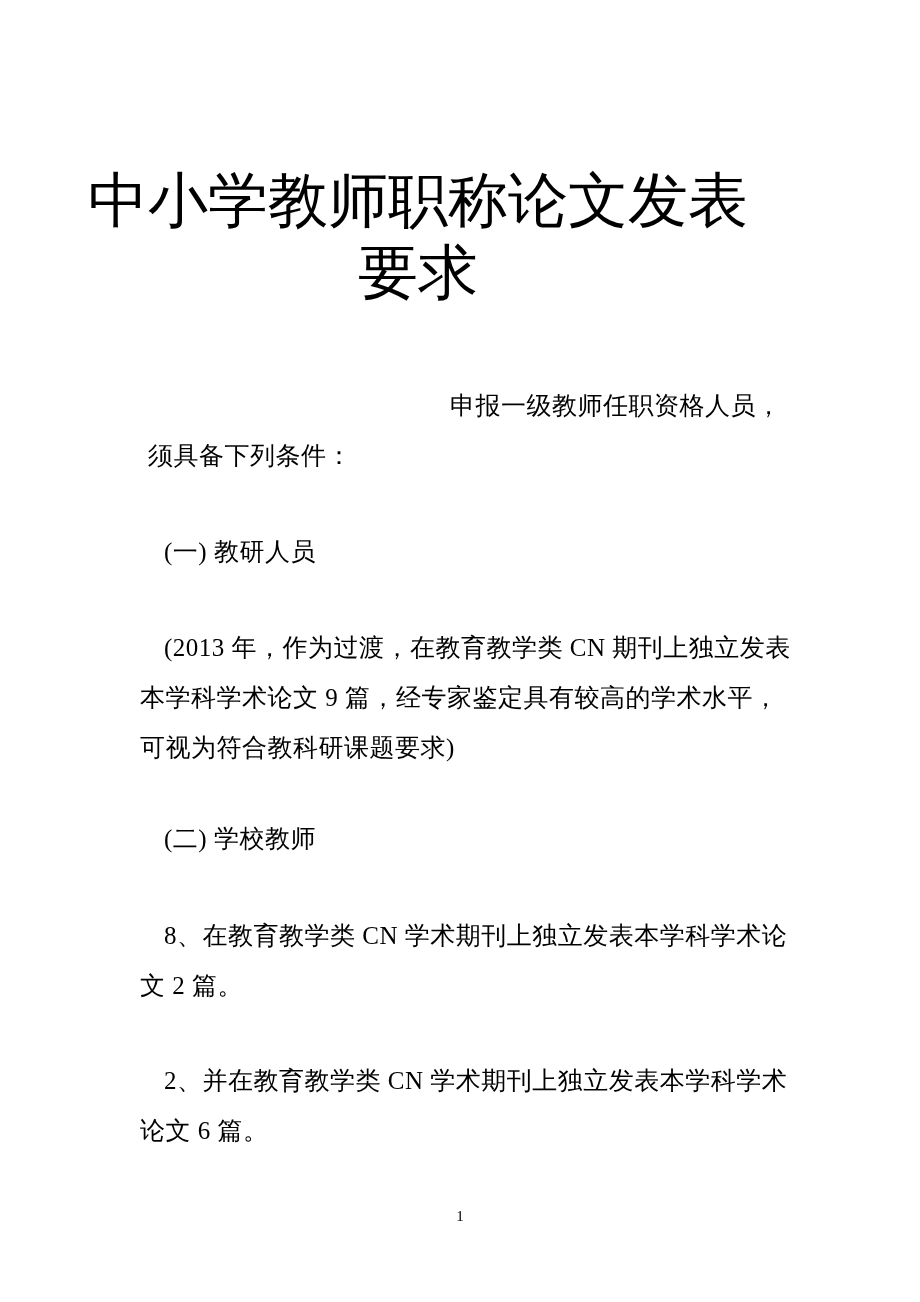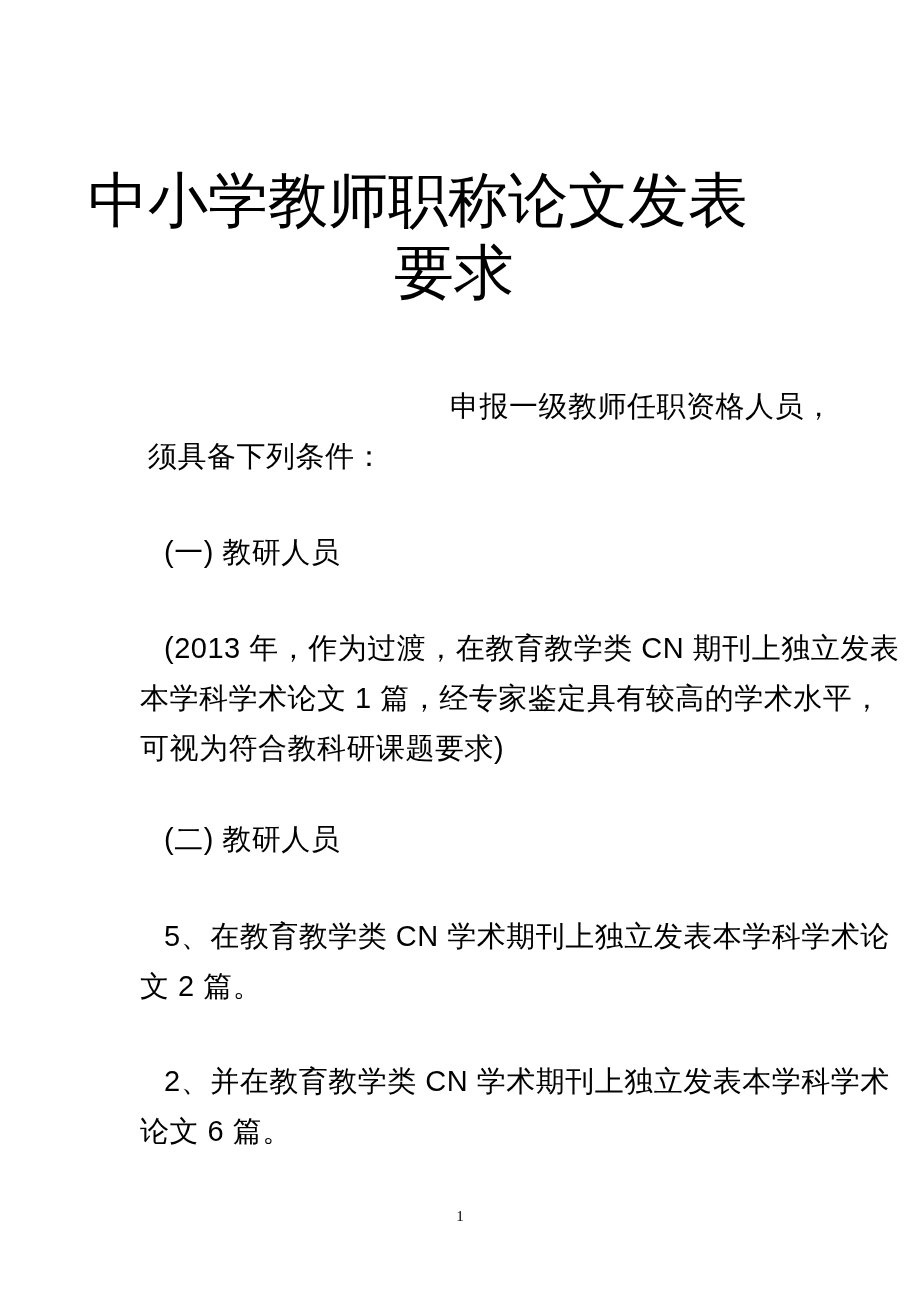--- a/index.html
+++ b/index.html
@@ -1,44 +1,44 @@
 <!DOCTYPE html>
 <html><head>
 <meta charset="utf-8">
 <style>
   html, body { margin: 0; padding: 0; background: #ffffff; }
   body { width: 920px; height: 1302px; position: relative; overflow: hidden;
          font-family: "DejaVu Serif", "Liberation Serif", serif; color: #000; }
   .title { position: absolute; left: 0; width: 836px; text-align: center;
            font-size: 60px; line-height: 72px; font-family: "DejaVu Sans", sans-serif; font-weight: normal; }
   .t1 { top: 164px; }
-  .t2 { top: 236px; margin-left: 36px; }
-  .line { position: absolute; font-size: 29px; line-height: 32px; white-space: nowrap;
-          font-family: Liberation Sans, sans-serif; letter-spacing: 0.5px; }
+  .t2 { top: 236px; }
+  .line { position: absolute; font-size: 25px; line-height: 32px; white-space: nowrap;
+          font-family: Liberation Serif, serif; letter-spacing: 0.5px; }
   .page-num { position: absolute; top: 1208px; left: 0; width: 920px; text-align: center;
               font-size: 15px; font-family: "Liberation Serif", serif; }
 </style>
 </head>
 <body>
 
 <div>
   <div class="title t1">中小学教师职称论文发表</div>
   <div class="title t2">要求</div>
 
   <div class="line" style="top:390px; left:450px;">申报一级教师任职资格人员，</div>
   <div class="line" style="top:440px; left:148px;">须具备下列条件：</div>
 
   <div class="line" style="top:536px; left:164px;">(一)  教研人员</div>
 
   <div class="line" style="top:632px; left:164px;">(2013 年，作为过渡，在教育教学类 CN 期刊上独立发表</div>
-  <div class="line" style="top:682px; left:140px;">本学科学术论文 1 篇，经专家鉴定具有较高的学术水平，</div>
+  <div class="line" style="top:682px; left:140px;">本学科学术论文 9 篇，经专家鉴定具有较高的学术水平，</div>
   <div class="line" style="top:732px; left:140px;">可视为符合教科研课题要求)</div>
 
-  <div class="line" style="top:823px; left:164px;">(二)  教研人员</div>
+  <div class="line" style="top:823px; left:164px;">(二)  学校教师</div>
 
-  <div class="line" style="top:920px; left:164px;">5、在教育教学类 CN 学术期刊上独立发表本学科学术论</div>
+  <div class="line" style="top:920px; left:164px;">8、在教育教学类 CN 学术期刊上独立发表本学科学术论</div>
   <div class="line" style="top:970px; left:140px;">文 2 篇。</div>
 
   <div class="line" style="top:1065px; left:164px;">2、并在教育教学类 CN 学术期刊上独立发表本学科学术</div>
   <div class="line" style="top:1115px; left:140px;">论文 6 篇。</div>
 
   <div class="page-num">1</div>
 </div>
 
 </body></html>

